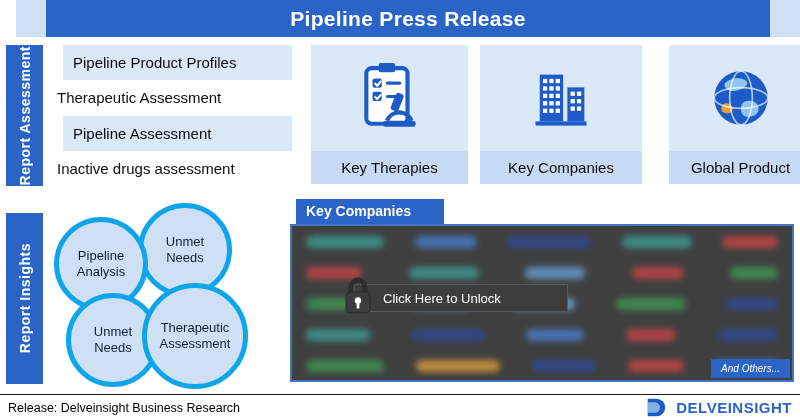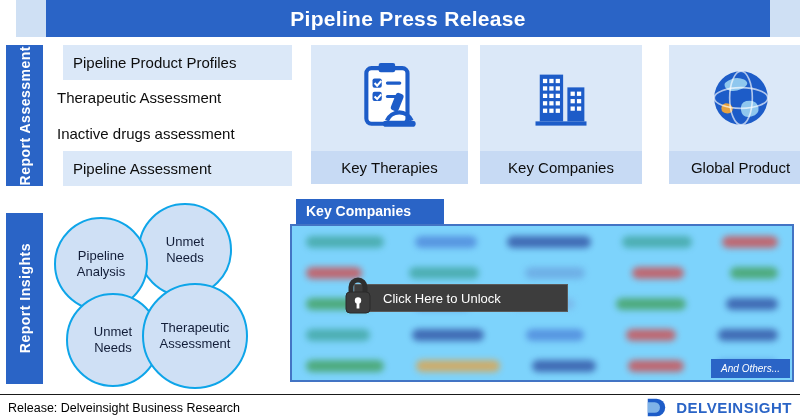--- a/index.html
+++ b/index.html
@@ -30,33 +30,33 @@
   .card { position:absolute; top:45px; height:139px; display:flex; flex-direction:column;margin-left:12px; }
   .card .icon-box { height:106px; background:#dbe8f8; display:flex; align-items:center; justify-content:center; }
   .card .card-label { height:33px; background:#c7daf4; display:flex; align-items:center; justify-content:center;
                       font-size:15px; color:#0d0d0d; }
   .card1 { left:299px; width:157px; }
   .card2 { left:468px; width:162px; }
   .card3 { left:657px; width:143px; }
 
   
   .venn { position:absolute; left:50px; top:197px; width:230px; height:196px; }
-  .circle { position:absolute; border-radius:50%; background:#cfe0f5; border:2px solid #0ea5e9;
+  .circle { position:absolute; border-radius:50%; background:#cfe0f5; border:5px solid #0ea5e9;
             display:flex; align-items:center; justify-content:center; text-align:center;
             font-size:13px; color:#121d38; font-weight:500; line-height:1.25; padding:6px; }
   .circle.c0 { left:4px;  top:20px; width:94px;  height:94px;  z-index:2; }
   .circle.c1 { left:88px; top:6px;  width:94px;  height:94px;  z-index:1; }
   .circle.c2 { left:16px; top:96px; width:94px;  height:94px;  z-index:3; }
   .circle.c3 { left:92px; top:86px; width:106px; height:106px; z-index:4; }
 
   
   .panel-title { position:absolute; left:296px; top:199px; width:148px; height:25px; background:#2a64c6;
                  color:#fff; font-size:14px; font-weight:700; line-height:25px; padding-left:10px; }
   .panel { position:absolute; left:290px; top:224px; width:504px; height:158px;
-           border:2px solid #4374c4; background:#7dd3fc; }
+           border:2px solid #4374c4; background:#404040; }
   .logos { position:absolute; inset:0; padding:10px 14px 8px; display:flex; flex-direction:column;
            justify-content:space-between; }
   .logo-row { display:flex; justify-content:space-between; align-items:center; }
   .logo-blob { display:inline-block; height:12px; border-radius:6px; filter:blur(3px); opacity:.75; }
 
   .tooltip { position:absolute; left:62px; top:58px; width:214px; height:28px; background:#3d3d3d;
              border:1px solid #5a5a5a; color:#fff; font-size:13px; display:flex; align-items:center;
              padding-left:28px; z-index:6; cursor:pointer; }
   .lock { position:absolute; left:-14px; top:-10px; }
 
@@ -82,22 +82,22 @@
     <div class="corner"></div>
   </div>
 
   <div class="vbar bar-assess">
     <span>Report Assessment</span>
   </div>
 
   <div class="assess-list">
     <div class="assess-row alt">Pipeline Product Profiles</div>
     <div class="assess-row">Therapeutic Assessment</div>
+    <div class="assess-row alt">Pipeline Assessment</div>
     <div class="assess-row">Inactive drugs assessment</div>
-    <div class="assess-row alt">Pipeline Assessment</div>
   </div>
 
   <div class="card card1">
     <div class="icon-box">
       <svg width="70" height="72" viewBox="0 0 66 70" aria-hidden="true">
         <rect x="10" y="6" width="40" height="54" rx="5" fill="#fff" stroke="#1d5cc8" stroke-width="4"></rect>
         <rect x="22" y="1" width="16" height="9" rx="2" fill="#1d5cc8"></rect>
         <rect x="16" y="16" width="9" height="9" rx="2" fill="#1d5cc8"></rect>
         <path d="M18 20.5l2.5 2.5 4-4.5" stroke="#fff" stroke-width="2" fill="none"></path>
         <rect x="29" y="19" width="15" height="3" rx="1.5" fill="#1d5cc8"></rect>

